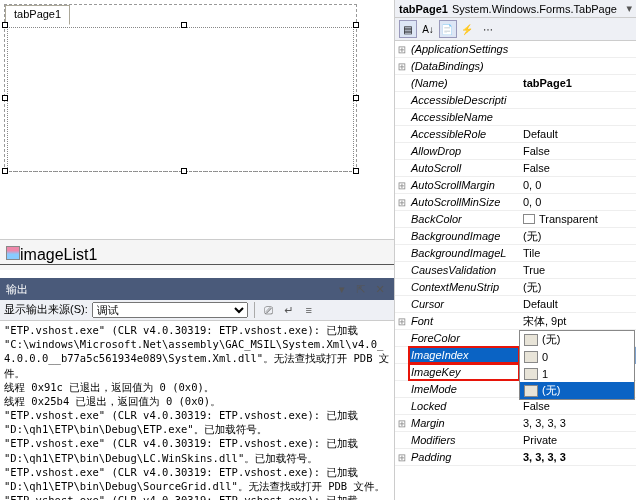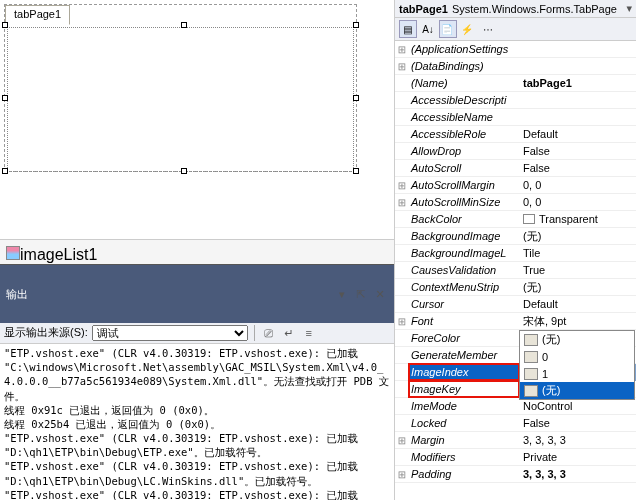--- a/index.html
+++ b/index.html
@@ -14,21 +14,21 @@
 .tab-body { border: 1px dotted #888; height: 145px; margin: 2px; position: relative; }
 .handle { position: absolute; width: 6px; height: 6px; background: #fff; border: 1px solid #000; }
 .h-tl { left: -3px; top: 17px; } .h-tr { right: -3px; top: 17px; }
 .h-ml { left: -3px; top: 90px; } .h-mr { right: -3px; top: 90px; }
 .h-bl { left: -3px; bottom: -3px; } .h-br { right: -3px; bottom: -3px; }
 .h-bm { left: 50%; bottom: -3px; } .h-tm { left: 50%; top: 17px; }
 .tray { position: absolute; top: 239px; left: 0; width: 394px; padding: 6px; border-top: 1px solid #ccc; background: #f5f5f5; }
 .tray-item { display: inline-flex; align-items: flex-start; font-size: 16px; }
 .tray-icon { width: 14px; height: 14px; background: linear-gradient(#e8a 30%, #8cf 60%); border: 1px solid #888; }
 .output-pane { position: absolute; top: 264px; left: 0; width: 394px; height: 236px; border-top: 1px solid #555; display: flex; flex-direction: column; }
-.output-title { background: #4a5a7a; color: #fff; padding: 21px 6px; display: flex; justify-content: space-between; align-items: center; font-size: 11px; }
+.output-title { background: #4a5a7a; color: #fff; padding: 3px 6px; display: flex; justify-content: space-between; align-items: center; font-size: 11px; margin-top: 13px; }
 .output-toolbar { background: #eef0f5; padding: 2px 4px; display: flex; align-items: flex-start; gap: 4px; border-bottom: 1px solid #ccc; font-size: 11px; }
 .output-toolbar select { font-size: 11px; width: 156px; }
 .tb-icon { width: 16px; height: 16px; border: 1px solid transparent; display: inline-flex; align-items: center; justify-content: center; color: #555; }
 .output-content { flex: 1; background: #fff; overflow: hidden; padding: 2px 4px; font-family: Consolas, monospace; font-size: 10.5px; line-height: 1.35; white-space: pre-wrap; word-break: break-all; color: #000; }
 .prop-header { display: flex; align-items: center; padding: 2px 4px; background: #eef0f5; font-size: 11px; gap: 4px; }
 .prop-header .bold { font-weight: bold; }
 .prop-header .dd { margin-left: auto; color: #555; }
 .prop-toolbar { display: flex; padding: 2px 4px; background: #eef0f5; border-top: 1px solid #ccc; border-bottom: 1px solid #ccc; gap: 2px; }
 .pt-btn { width: 18px; height: 18px; border: 1px solid transparent; display: inline-flex; align-items: center; justify-content: center; font-size: 10px; }
 .pt-btn.active { border: 1px solid #99b; background: #dde6f5; }
@@ -242,27 +242,20 @@
         </div>
       </div>
       <div class="prop-row">
         <div class="prop-exp"></div>
         <div class="prop-name">ForeColor</div>
         <div class="prop-val">
           <span class="swatch" style="background: rgb(0, 0, 0);"></span>
           <span>ControlText</span>
         </div>
       </div>
-      <div class="prop-row">
-        <div class="prop-exp"></div>
-        <div class="prop-name">GenerateMember</div>
-        <div class="prop-val">
-          <span>True</span>
-        </div>
-      </div>
       <div class="prop-row sel">
         <div class="prop-exp"></div>
         <div class="prop-name redbox">ImageIndex</div>
         <div class="prop-val">
           <span class="icon-sq"></span>
           <span>(无)</span>
           <span class="dd-arrow">▾</span>
         </div>
       </div>
       <div class="prop-row">

